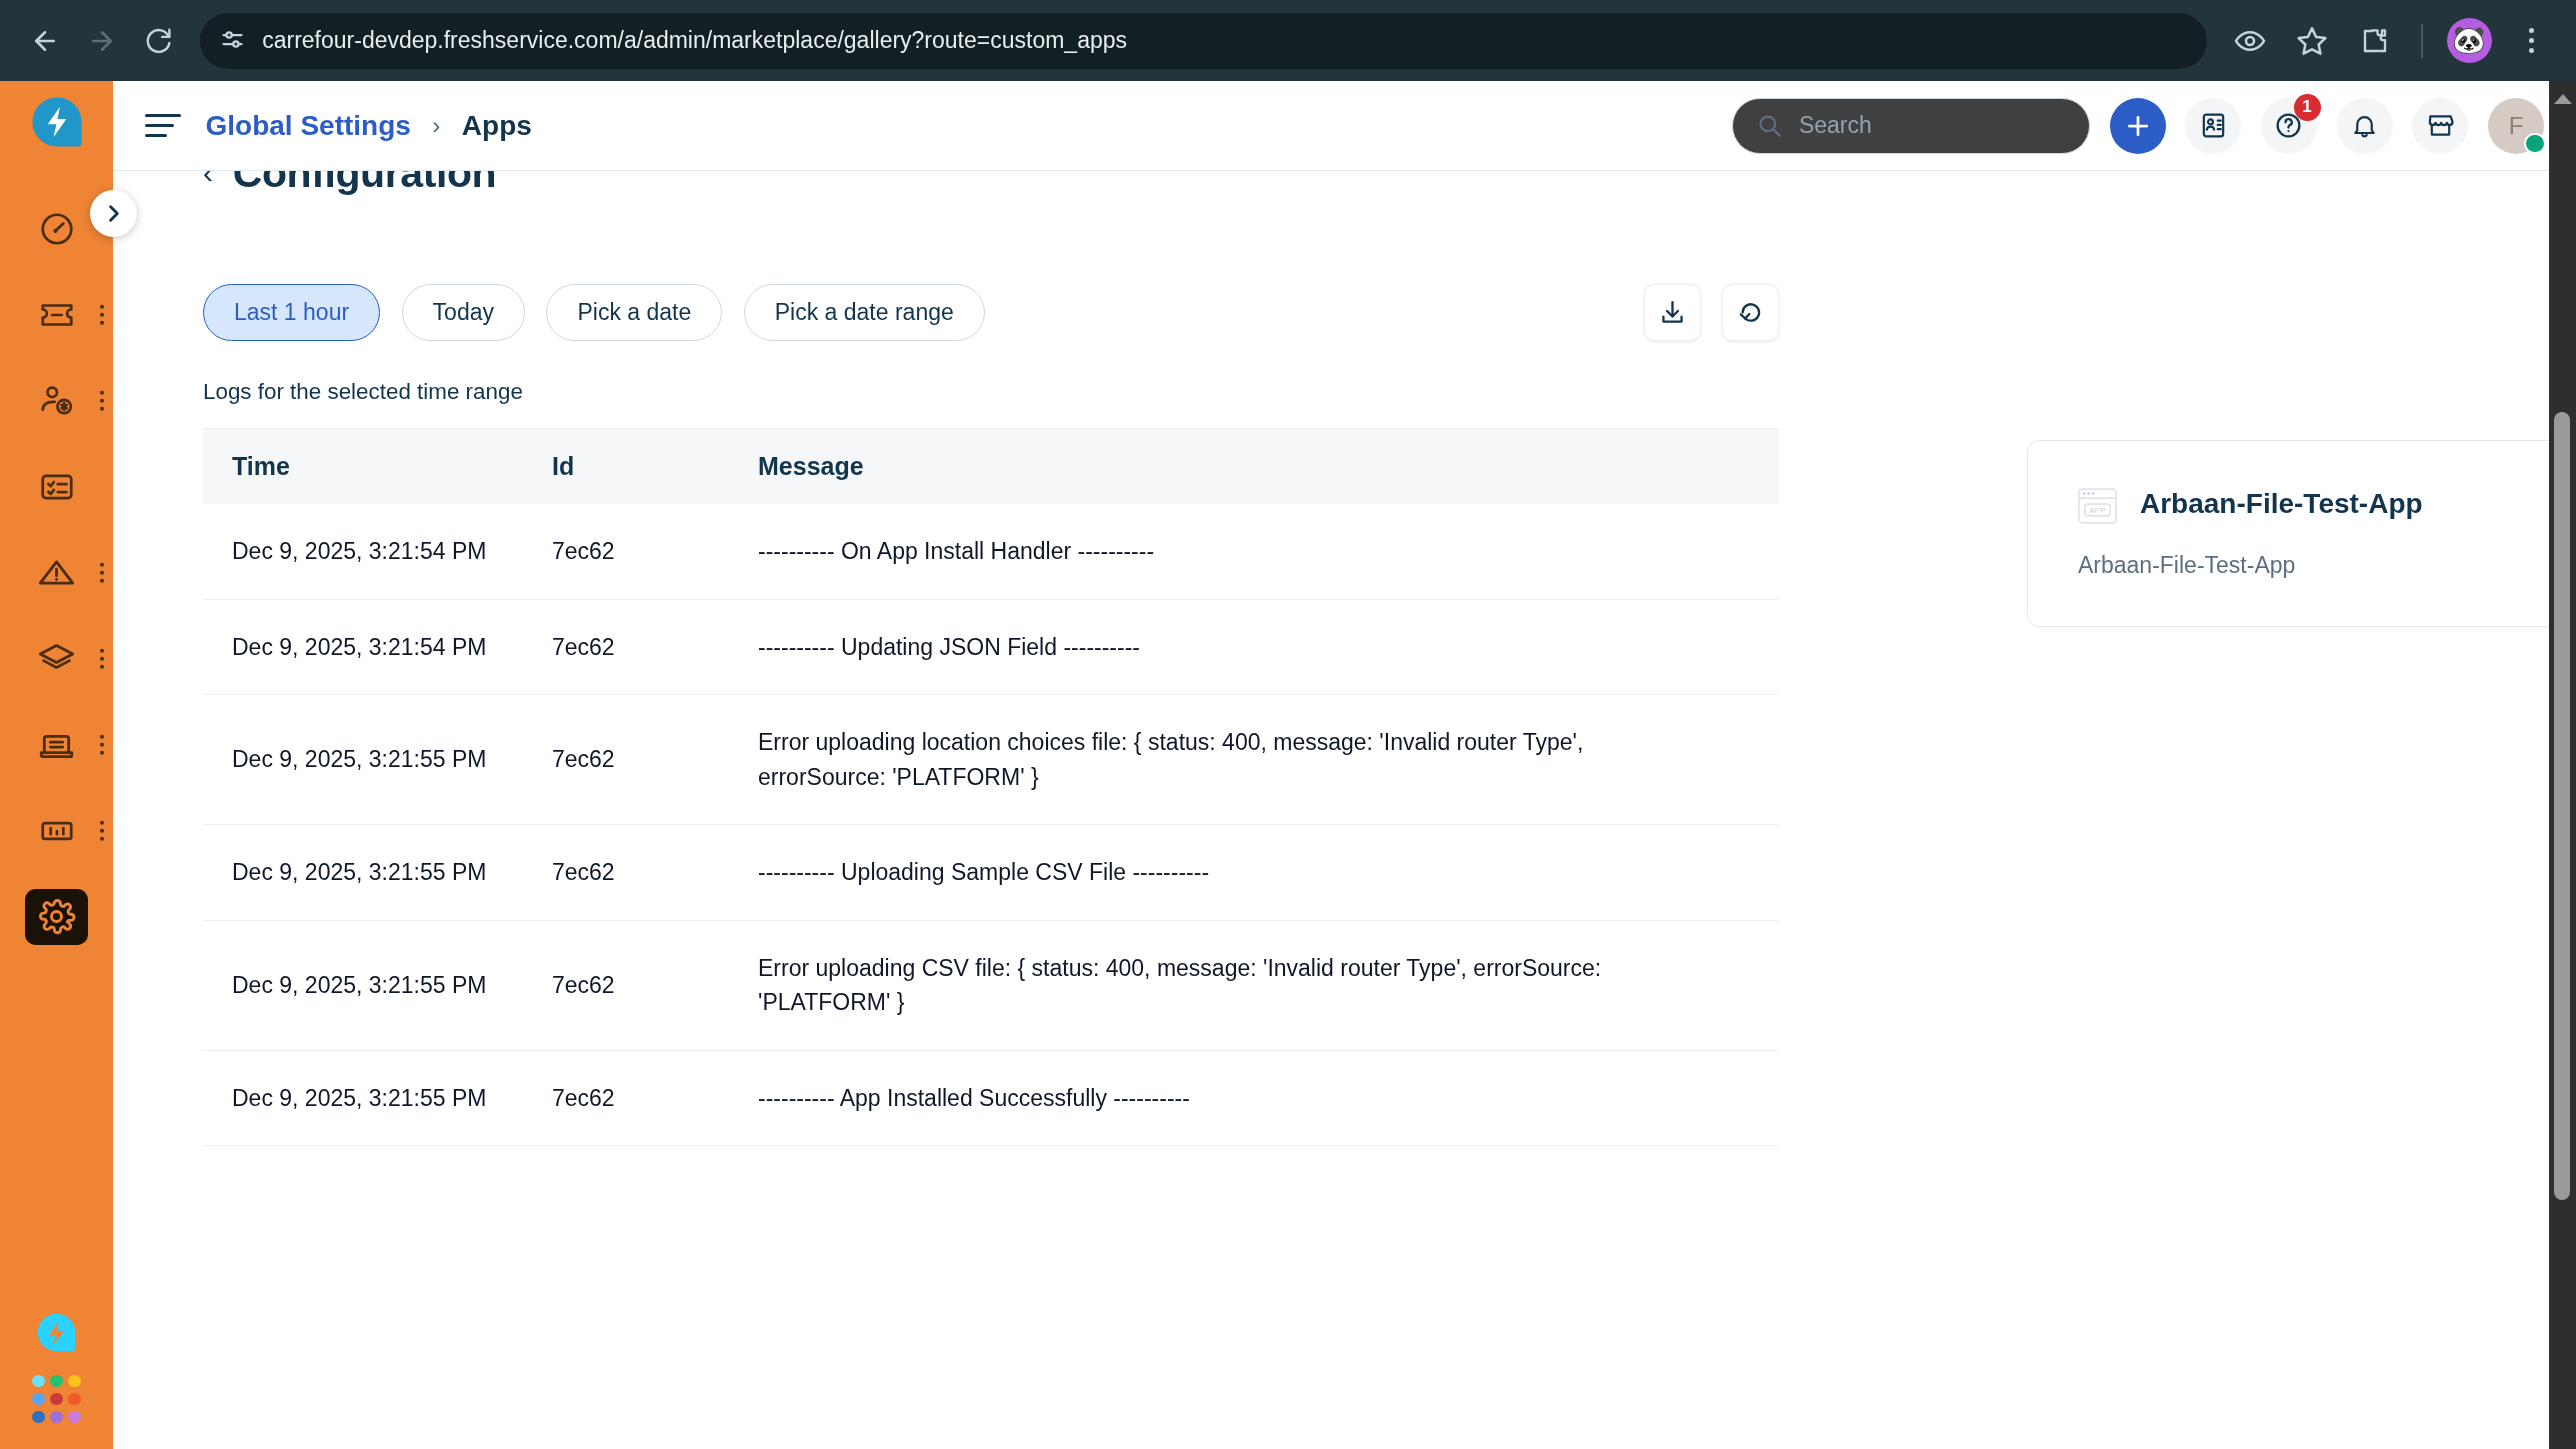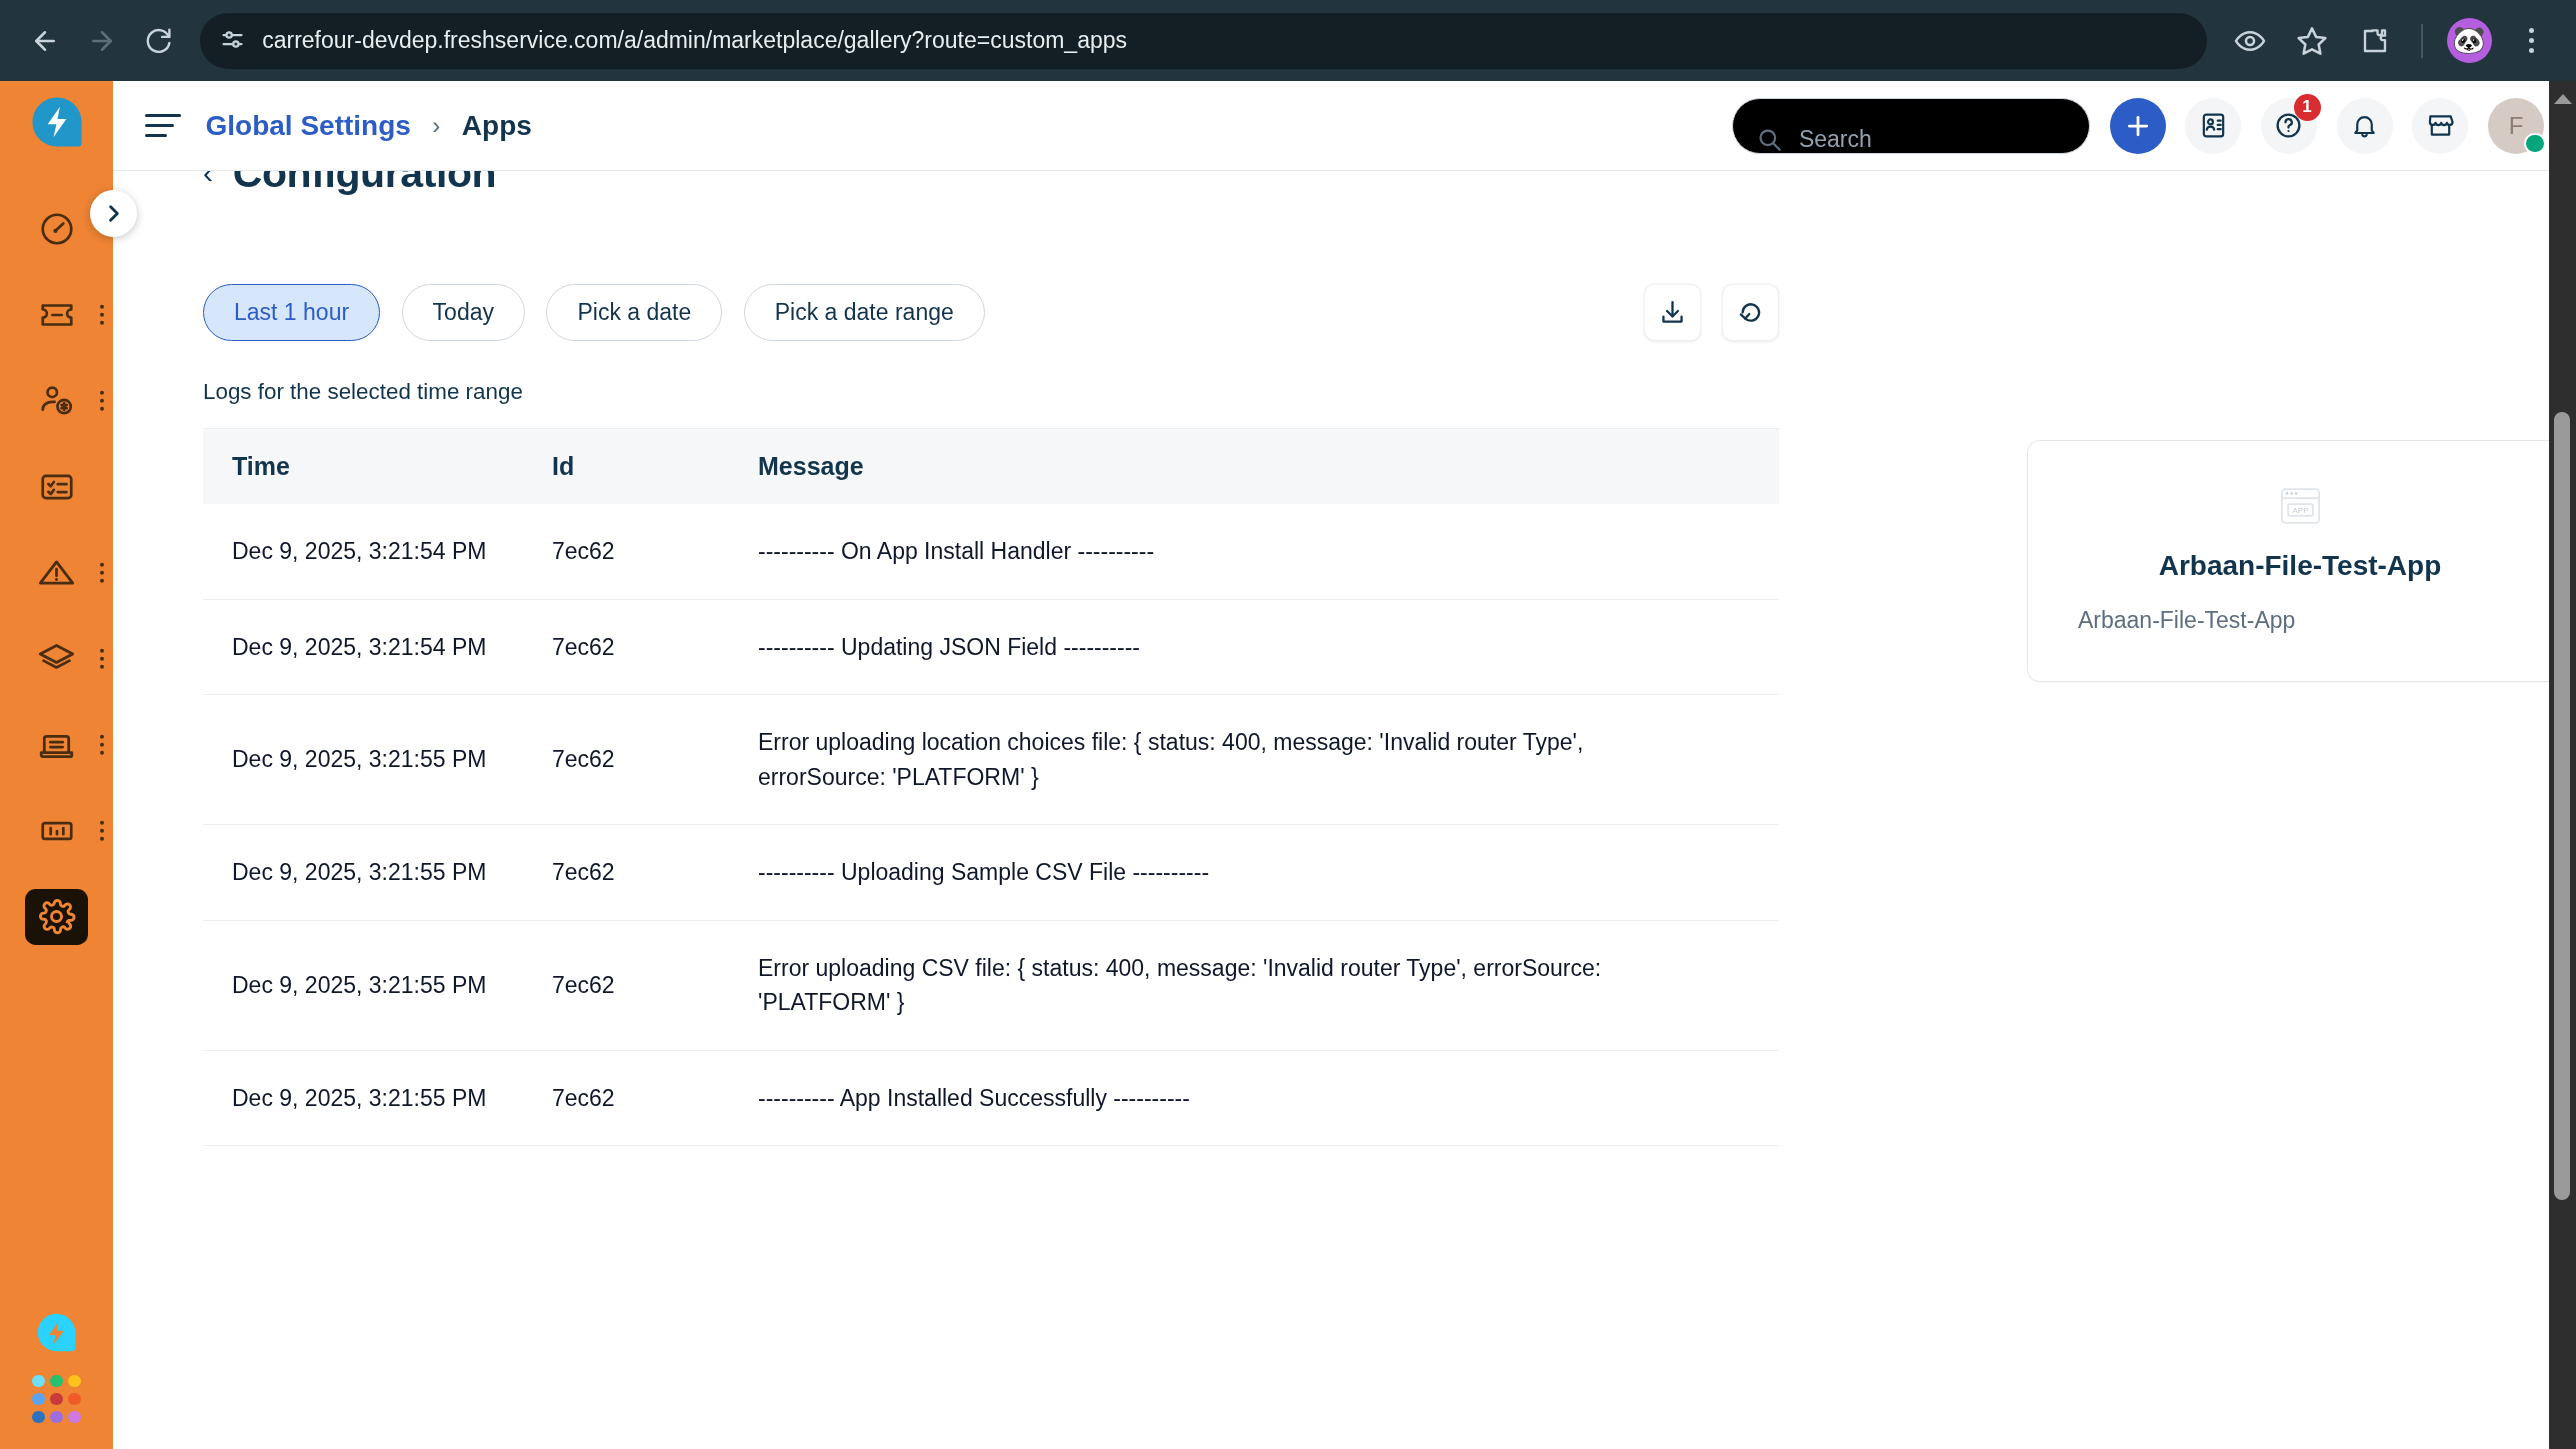--- a/index.html
+++ b/index.html
@@ -95,21 +95,21 @@
   .hamburger i { height: 3.6px; background: #12344d; border-radius: 1.8px; display: block; }
   .hamburger i:nth-child(1) { width: 36px; }
   .hamburger i:nth-child(2) { width: 29px; }
   .hamburger i:nth-child(3) { width: 21.5px; }
   .crumb-link { color: #2c5cc5; font-size: 28px; font-weight: 600; }
   .crumb-sep { color: #516b7f; font-size: 24px; margin: 0 21.5px; }
   .crumb-cur { color: #12344d; font-size: 28px; font-weight: 600; }
   .header-right { margin-left: auto; display: flex; align-items: center; gap: 19.7px; }
   .searchbox {
     width: 358px; height: 56px; border: 0.9px solid #cfd7df; border-radius: 30px;
-    display: flex; align-items: flex-end; padding: 0 23px; gap: 16px; background: #000000;
+    display: flex; align-items: center; padding: 0 23px; gap: 16px; background: #404040;
   }
   .searchbox .ph { color: #92a2b1; font-size: 23px; }
   .round-btn {
     width: 56px; height: 56px; border-radius: 50%;
     display: flex; align-items: center; justify-content: center; position: relative;
   }
   .round-btn.primary { background: #2c5cc5; color: #fff; }
   .round-btn.soft { background: #f3f5f7; color: #12344d; }
   .badge {
     position: absolute; top: -3.6px; right: -3.6px; min-width: 27px; height: 27px;
@@ -181,21 +181,21 @@
     border-bottom: 0.9px solid #eceff2; vertical-align: middle; line-height: 1.5;
   }
   table.logs td.c-msg { padding-right: 107px; }
 
   
   .rightcol { position: absolute; top: 269px; left: 1914px; width: 546px; }
   .appcard {
     border: 0.9px solid #e3e8ec; border-radius: 12.5px; background: #fff;
     padding: 47px 50px; box-shadow: 0 0.9px 1.8px rgba(18,52,77,.04);
   }
-  .appcard .hd { display: flex; align-items: center; gap: 23px; flex-direction: column; }
+  .appcard .hd { display: flex; align-items: flex-start; gap: 23px; }
   .appcard .name { font-size: 28px; font-weight: 700; color: #12344d; }
   .appcard .desc { margin-top: 25px; font-size: 23px; color: #5c6e80; }
 
   
   .vscroll {
     position: absolute; top: 81px; right: 0; width: 27px; height: 1369px; background: #2e2e2e;
   }
   .vscroll .arrow {
     width: 0; height: 0; margin: 12.5px auto 0;
     border-left: 9px solid transparent; border-right: 9px solid transparent;

